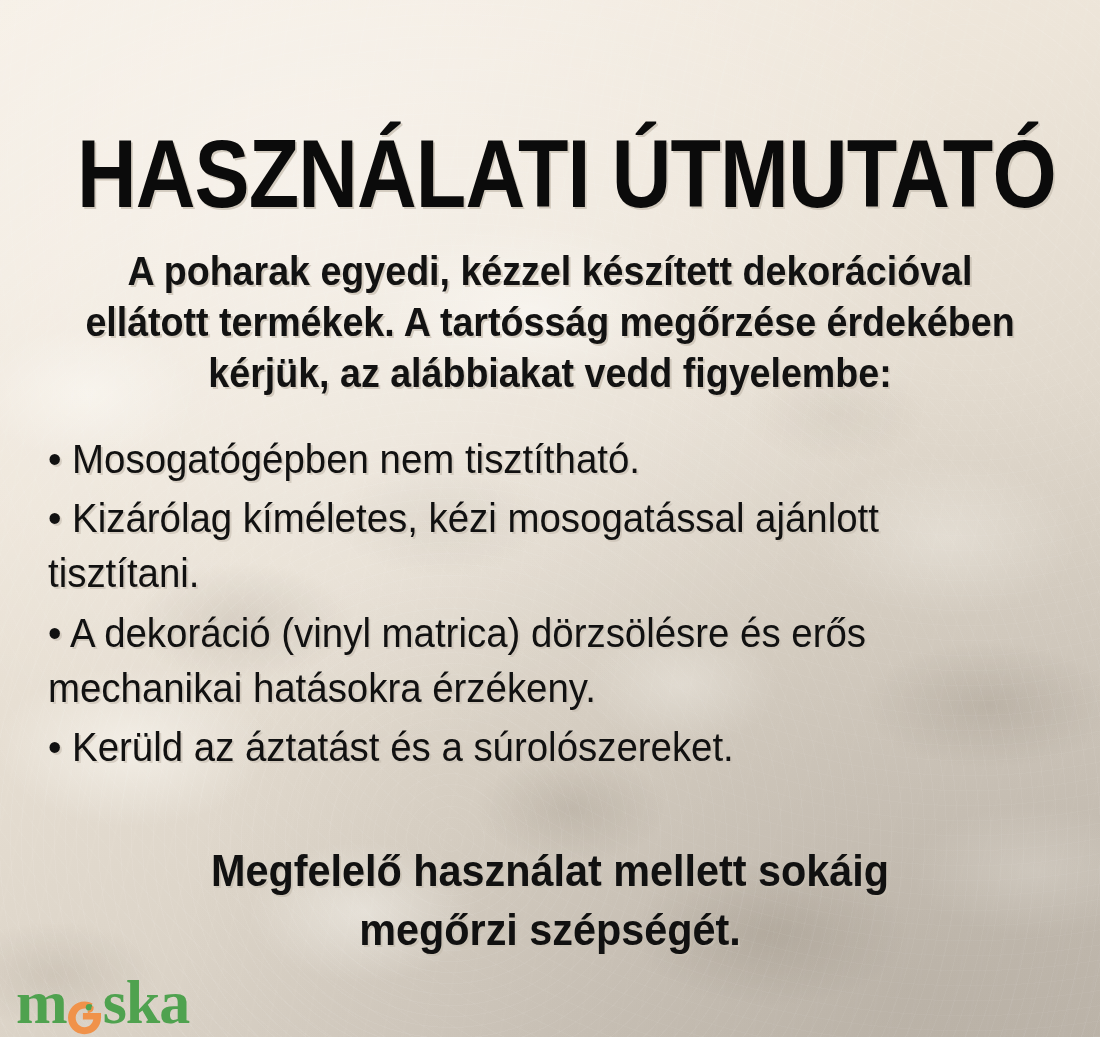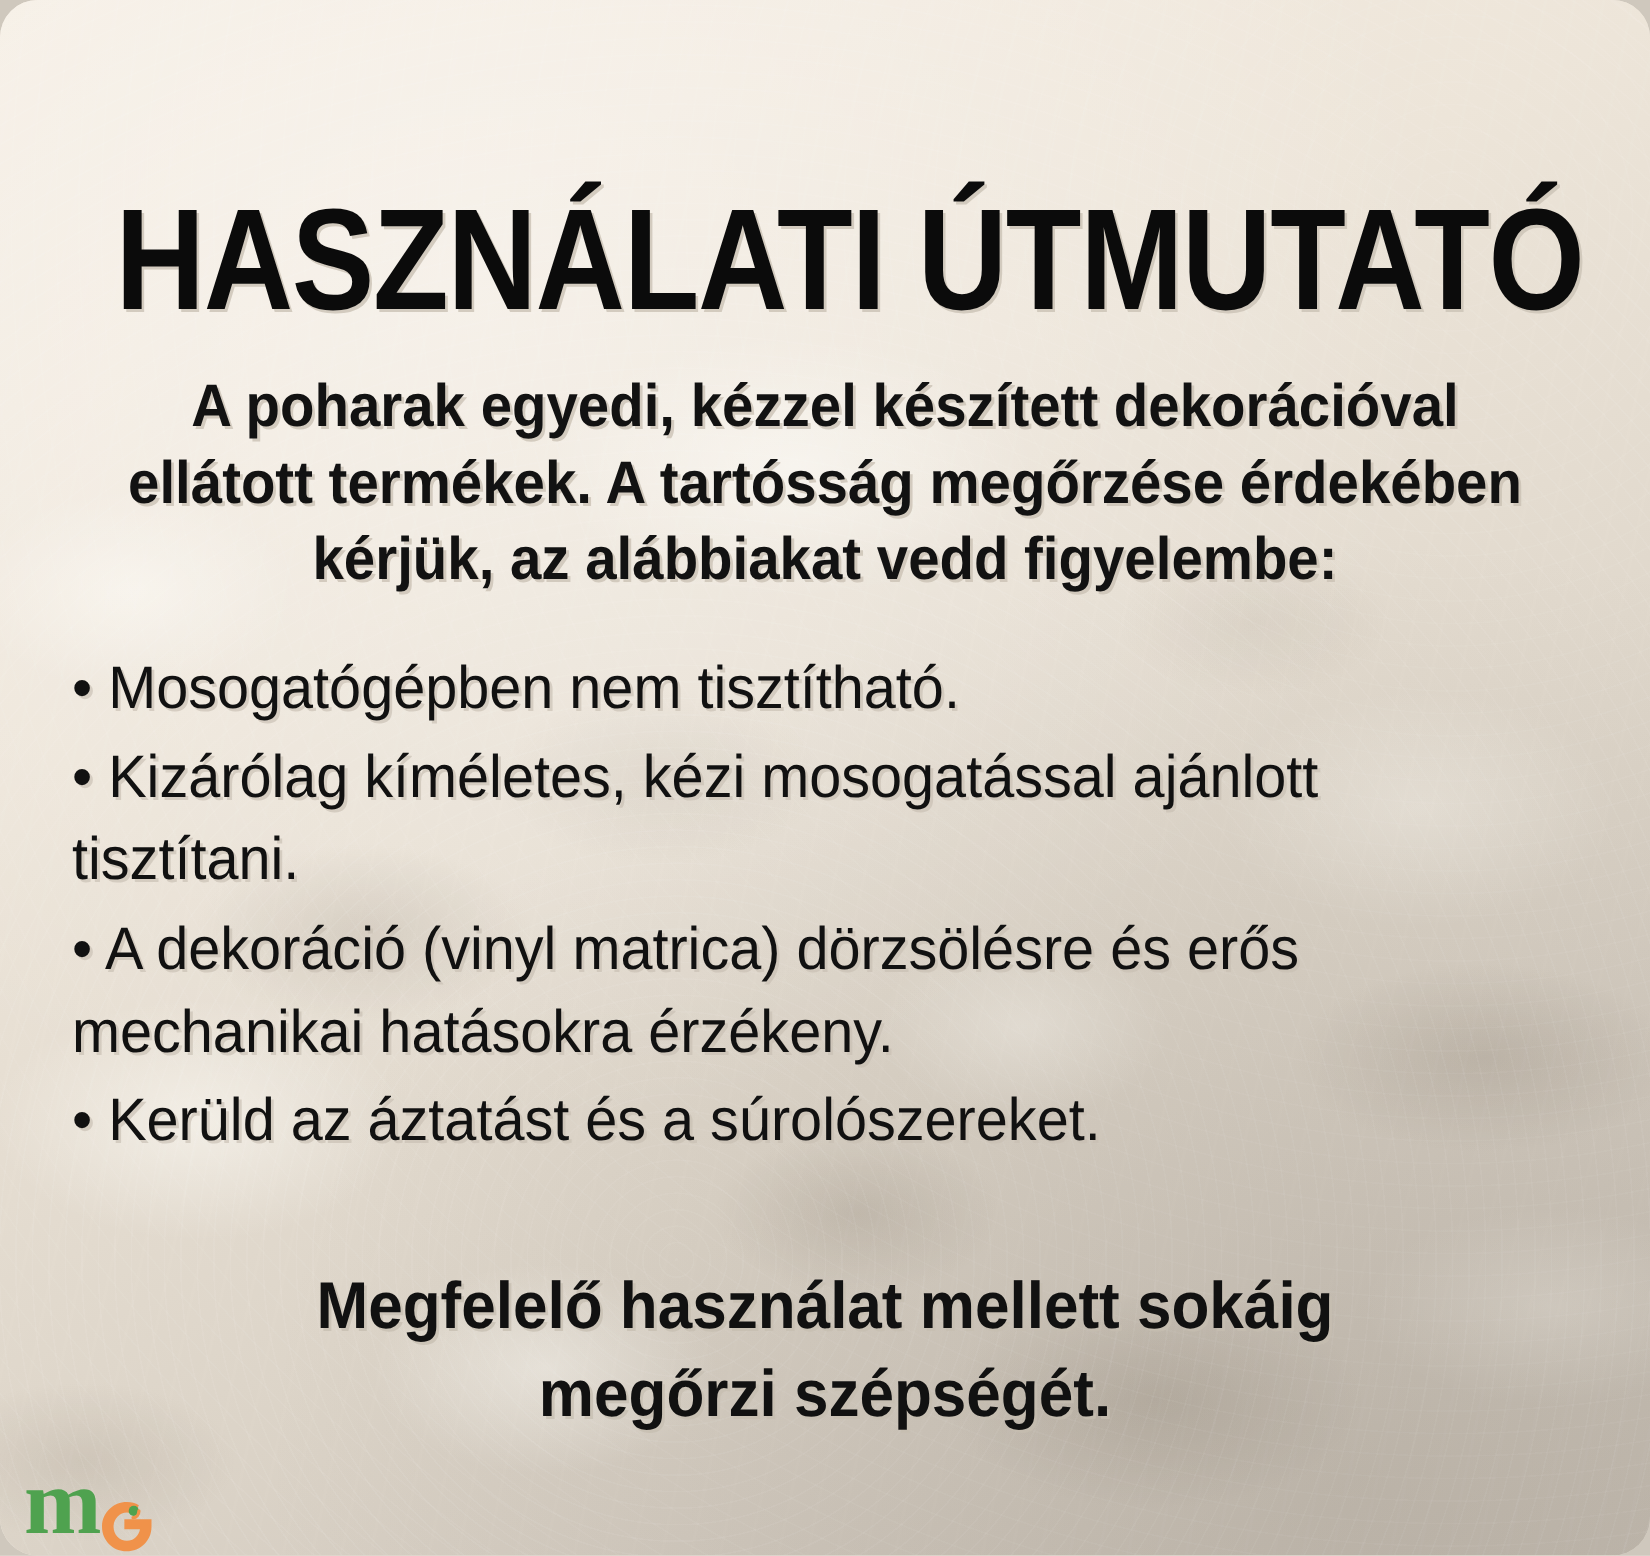--- a/index.html
+++ b/index.html
@@ -9,21 +9,20 @@
     background: #CFC8BD;
   }
 
   #canvas {
     position: relative;
     width: 1100px;
     height: 1037px;
     overflow: hidden;
     background-color: #EFE7DC;
     font-family: "Liberation Sans", sans-serif;
-    border-radius: 25px;
     -webkit-font-smoothing: antialiased;
   }
 
   
   .bg-layer {
     position: absolute;
     inset: 0;
     pointer-events: none;
   }
 
@@ -245,16 +244,17 @@
       <span class="lg-green">m</span>
       <span class="lg-e-wrap">
         <svg viewBox="0 0 34 40" xmlns="http://www.w3.org/2000/svg" aria-hidden="true">
 
           <path d="M33 22.8c0 9.2-7.3 16.4-16.6 16.4C7.3 39.2 0 32 0 22.8 0 13.7 7.4 6.4 16.6 6.4c3 0 5.7.7 8 2.1l-3.6 6.3c-1.3-.9-2.8-1.4-4.4-1.4-4.9 0-8.9 4.2-8.9 9.4s4 9.4 8.9 9.4c4.4 0 8-3.3 8.7-7.7H14.9v-6.6H33v3z" fill="#F0924A"></path>
 
           <circle cx="21.2" cy="12.3" r="3.4" fill="#4FA24F"></circle>
           <path d="M24.6 12.3c0 2.4-1.7 4.3-3.9 4.5" stroke="#F0924A" stroke-width="2.2" fill="none" stroke-linecap="round"></path>
         </svg>
       </span>
+      <span class="lg-green">ska</span>
     </div>
 
   </div>
 </div>
 
 </body></html>

